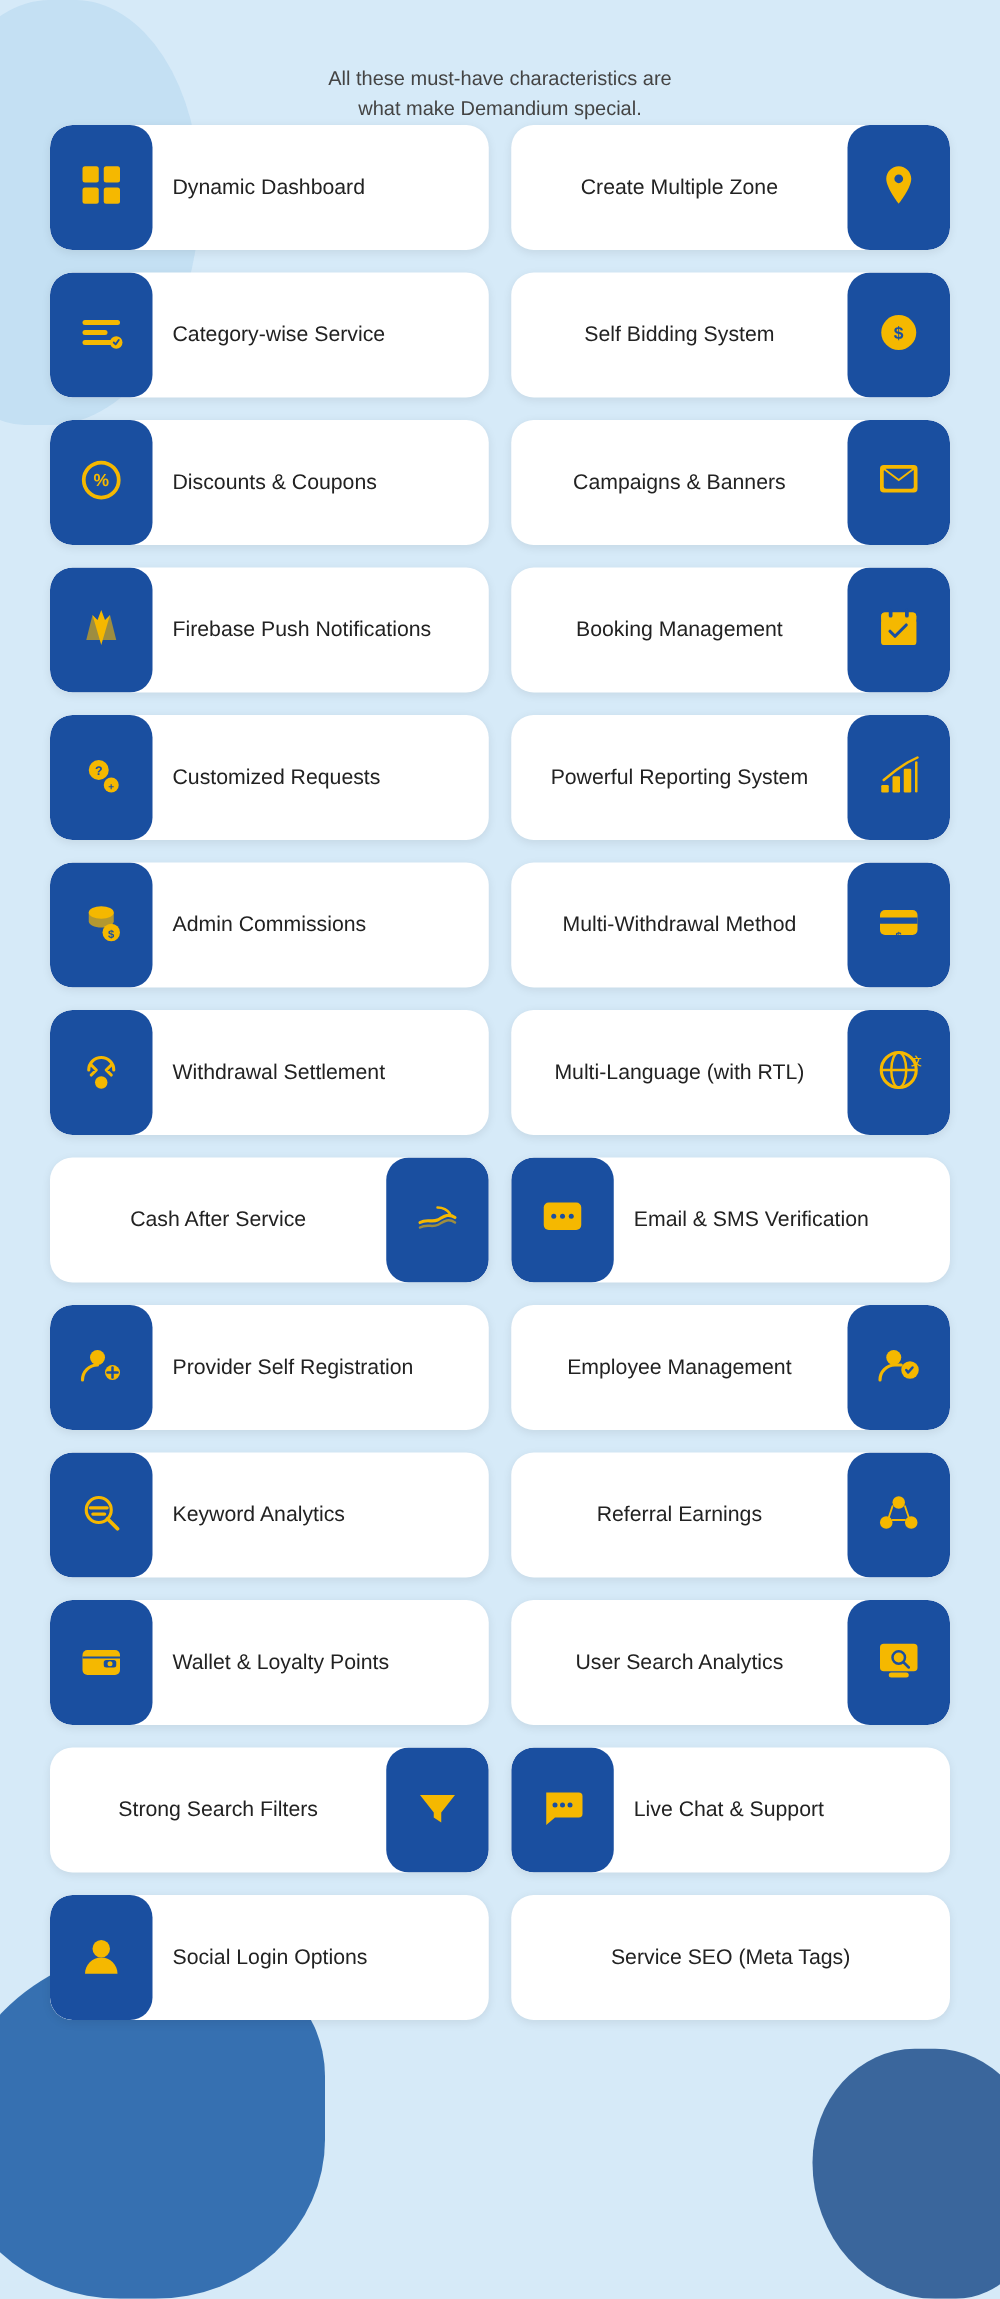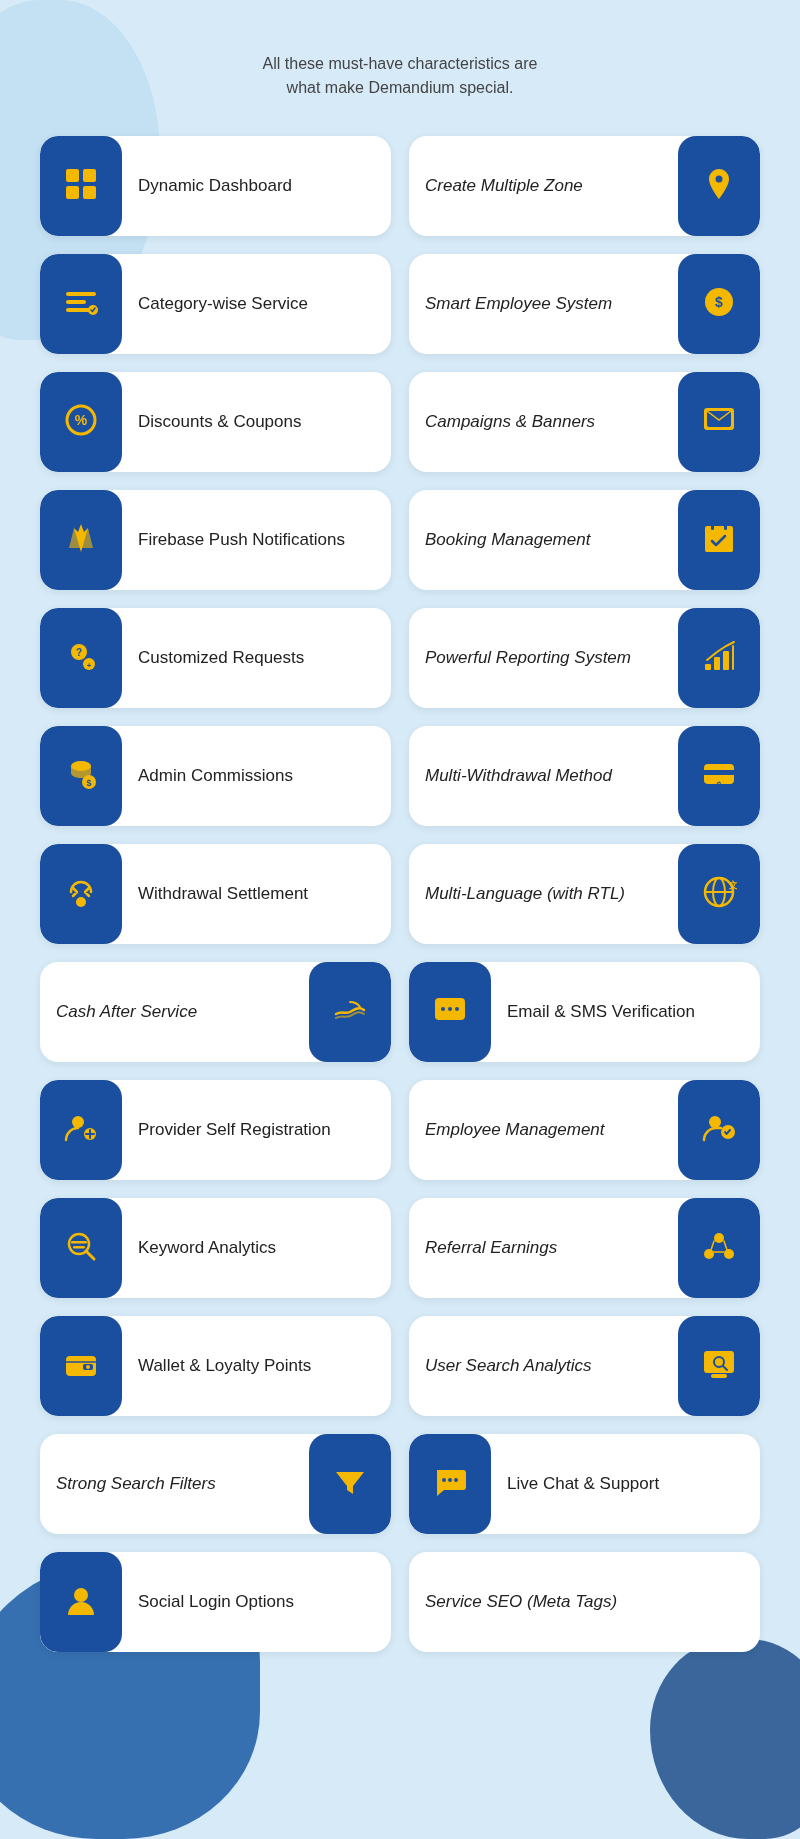--- a/index.html
+++ b/index.html
@@ -42,21 +42,20 @@
     }
 
     .container {
       position: relative;
       z-index: 1;
       padding: 40px 40px 60px 40px;
     }
 
     .header {
       text-align: center;
-      margin-bottom: 36px;
     }
 
     .header-title {
       font-size: 36px;
       font-weight: 800;
       color: #1a4fa0;
       margin-bottom: 12px;
     }
 
     .header-subtitle {
@@ -110,22 +109,21 @@
     .feature-label {
       flex: 1;
       padding: 18px 16px;
       font-size: 17px;
       font-weight: 500;
       color: #222;
       line-height: 1.4;
     }
 
     .feature-card.right-icon .feature-label {
-      text-align: left;
-      font-style: italic;
+      text-align: center;
     }
   </style>
 </head>
 <body>
 
 <div class="bg-blob-top"></div>
 <div class="bg-blob-bottom"></div>
 <div class="bg-blob-bottom-right"></div>
 
 <div class="container">
@@ -166,21 +164,21 @@
         </div>
         <div class="feature-label">Category-wise Service</div>
       </div>
       <div class="feature-card right-icon">
         <div class="icon-box">
           <span class="icon-svg"><svg width="36" height="36" viewBox="0 0 36 36" fill="none">
               <circle cx="18" cy="18" r="14" fill="#f5b800"></circle>
               <text x="18" y="23" text-anchor="middle" font-size="14" font-weight="bold" fill="#1a4fa0">$</text>
             </svg></span>
         </div>
-        <div class="feature-label">Smart Employee System</div>
+        <div class="feature-label">Self Bidding System</div>
       </div>
       <div class="feature-card left-icon">
         <div class="icon-box">
           <span class="icon-svg"><svg width="36" height="36" viewBox="0 0 36 36" fill="none">
               <circle cx="18" cy="18" r="14" stroke="#f5b800" stroke-width="3"></circle>
               <text x="18" y="23" text-anchor="middle" font-size="14" font-weight="bold" fill="#f5b800">%</text>
             </svg></span>
         </div>
         <div class="feature-label">Discounts &amp; Coupons</div>
       </div>

